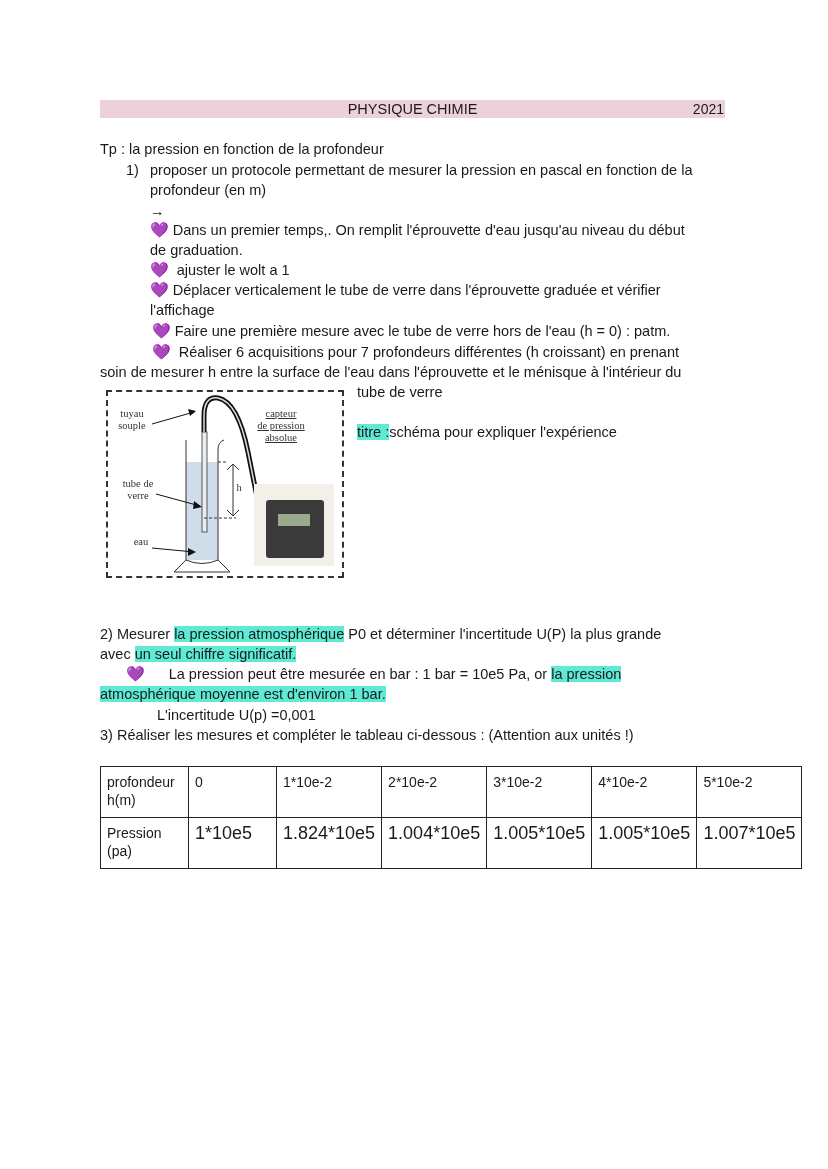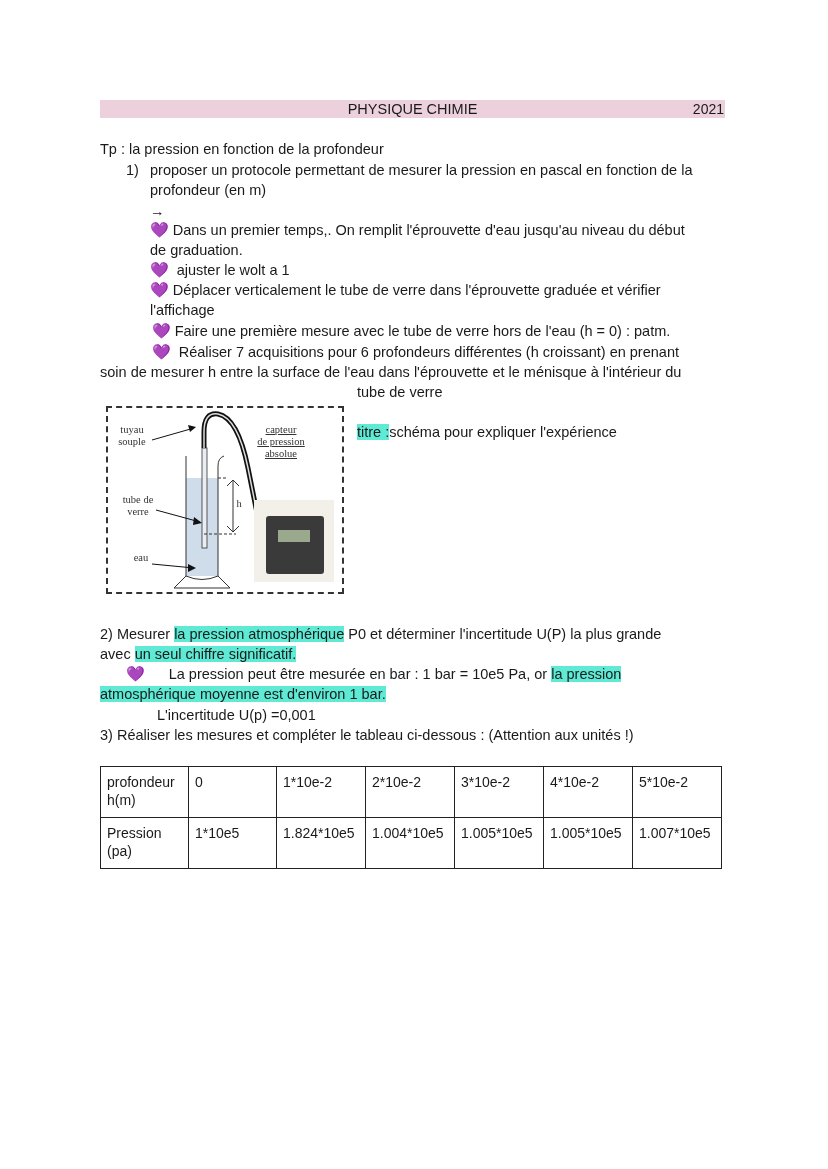--- a/index.html
+++ b/index.html
@@ -5,25 +5,25 @@
   html, body { margin:0; padding:0; background:#ffffff; }
   body { width:828px; height:1169px; position:relative; overflow:hidden;
          font-family:"Liberation Sans", sans-serif; color:#1a1a1a; font-size:14.5px; }
   .abs { position:absolute; }
   .header-band { left:100px; top:100px; width:625px; height:18px; background:#ecd0dc; }
   .header-title { left:100px; top:100px; width:625px; text-align:center; line-height:18px; font-size:14.5px; }
   .header-year { right:104px; top:100px; line-height:18px; font-size:14px; }
   .line { position:absolute; white-space:nowrap; line-height:20px; }
   .hl { background:#5eead4; }
   .heart { color:#a044c8; font-size:15px; margin-right:4px; }
-  .figure-box { left:106px; top:406px; width:238px; height:188px; border:2px dashed #333; box-sizing:border-box; }
+  .figure-box { left:106px; top:390px; width:238px; height:188px; border:2px dashed #333; box-sizing:border-box; }
   .fig-label { position:absolute; font-family:"Liberation Serif", serif; font-size:10.5px; line-height:12px; color:#333; text-align:center; }
   table.data { position:absolute; left:100px; top:766px; border-collapse:collapse; }
   table.data td { border:1.5px solid #222; vertical-align:top; padding:6px 6px 4px 6px; font-size:14px; line-height:18px; height:38px; box-sizing:border-box; }
-  table.data tr.row2 td.val { font-size:14px; }
+  table.data tr.row2 td.val { font-size:18px; }
 </style>
 </head>
 <body>
 
 <div class="abs header-band"></div>
 <div class="abs header-title">PHYSIQUE CHIMIE</div>
 <div class="abs header-year">2021</div>
 
 <div class="line" style="left:100px; top:139px;">Tp : la pression en fonction de la profondeur</div>
 
@@ -44,21 +44,21 @@
 <div class="line" style="left:150px; top:280px;">
   <span class="heart">💜</span><span>Déplacer verticalement le tube de verre dans l'éprouvette graduée et vérifier</span>
 </div>
 <div class="line" style="left:150px; top:300px;">l'affichage</div>
 
 <div class="line" style="left:152px; top:321px;">
   <span class="heart">💜</span><span>Faire une première mesure avec le tube de verre hors de l'eau (h = 0) : patm.</span>
 </div>
 
 <div class="line" style="left:152px; top:342px;">
-  <span class="heart">💜</span><span> Réaliser 7 acquisitions pour 6 profondeurs différentes (h croissant) en prenant</span>
+  <span class="heart">💜</span><span> Réaliser 6 acquisitions pour 7 profondeurs différentes (h croissant) en prenant</span>
 </div>
 <div class="line" style="left:100px; top:362px;">soin de mesurer h entre la surface de l'eau dans l'éprouvette et le ménisque à l'intérieur du</div>
 <div class="line" style="left:357px; top:382px;">tube de verre</div>
 
 <div class="abs figure-box">
   <svg width="234" height="184" viewBox="0 0 234 184" style="position:absolute;left:0;top:0;">
 
     <rect x="78" y="70" width="32" height="98" fill="#cfdcea"></rect>
 
     <line x1="78" y1="48" x2="78" y2="168" stroke="#333" stroke-width="1"></line>

